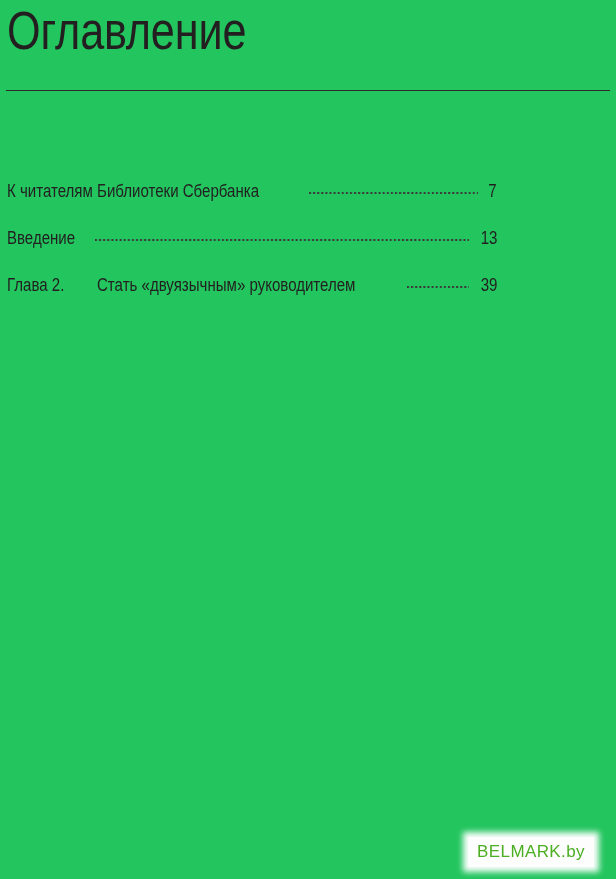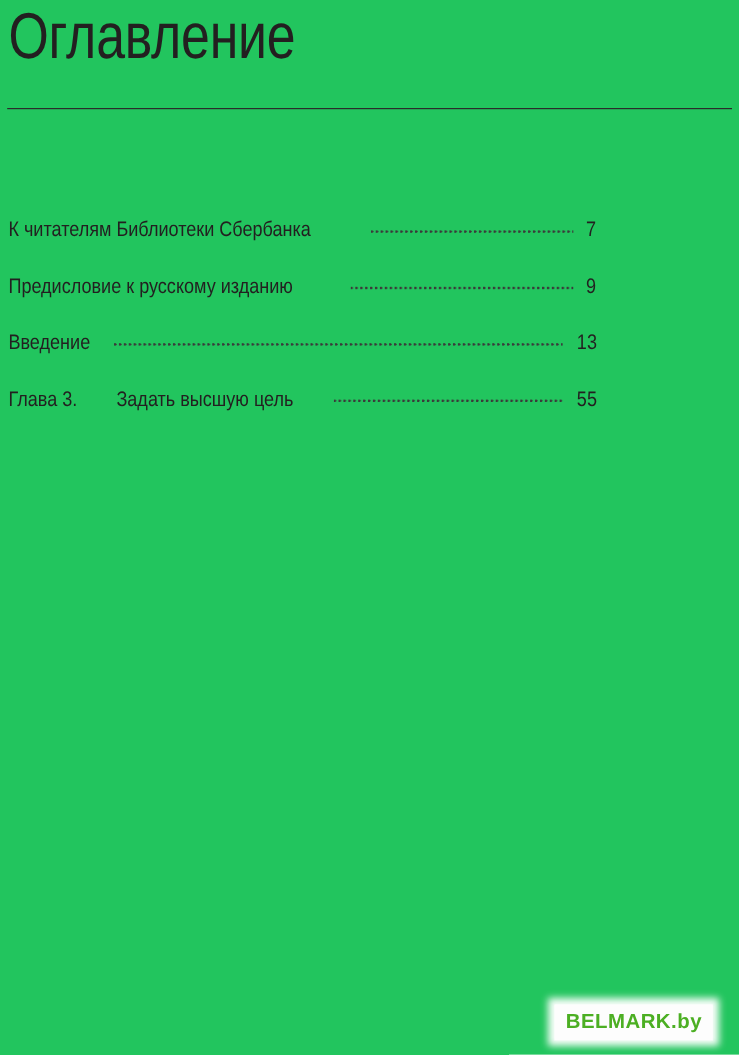--- a/index.html
+++ b/index.html
@@ -112,21 +112,21 @@
   
   .watermark {
     position: absolute;
     right: 22px;
     bottom: 12px;
     padding: 5px 9px 6px 9px;
     background: #fdfdfd;
     box-shadow: 0 0 6px 5px rgba(255,255,255,0.96);
     font-size: 17px;
     line-height: 19px;
-    font-weight: bold;
+    font-weight: normal;
     color: #4caf23;
     letter-spacing: 0.4px;
     white-space: nowrap;
   }
 </style>
 </head>
 <body>
 
 <div class="page">
 
@@ -137,37 +137,30 @@
   <div class="toc-list">
       <div class="toc-row full">
         <div class="row-inner">
           <span class="entry-title">К читателям Библиотеки Сбербанка</span>
           <span class="leader"></span>
           <span class="entry-page">7</span>
         </div>
       </div>
       <div class="toc-row full">
         <div class="row-inner">
-          <span class="entry-title">Предисловие к русскому изданию</span>
-          <span class="leader"></span>
-          <span class="entry-page">9</span>
-        </div>
-      </div>
-      <div class="toc-row full">
-        <div class="row-inner">
           <span class="entry-title">Введение</span>
           <span class="leader"></span>
           <span class="entry-page">13</span>
         </div>
       </div>
       <div class="toc-row">
         <div class="row-inner">
-          <span class="entry-label">Глава 3.</span>
-          <span class="entry-title">Задать высшую цель</span>
+          <span class="entry-label">Глава 2.</span>
+          <span class="entry-title">Стать «двуязычным» руководителем</span>
           <span class="leader"></span>
-          <span class="entry-page">55</span>
+          <span class="entry-page">39</span>
         </div>
       </div>
     </div>
 
   <div class="watermark">BELMARK.by</div>
 
 </div>
 
 </body></html>

